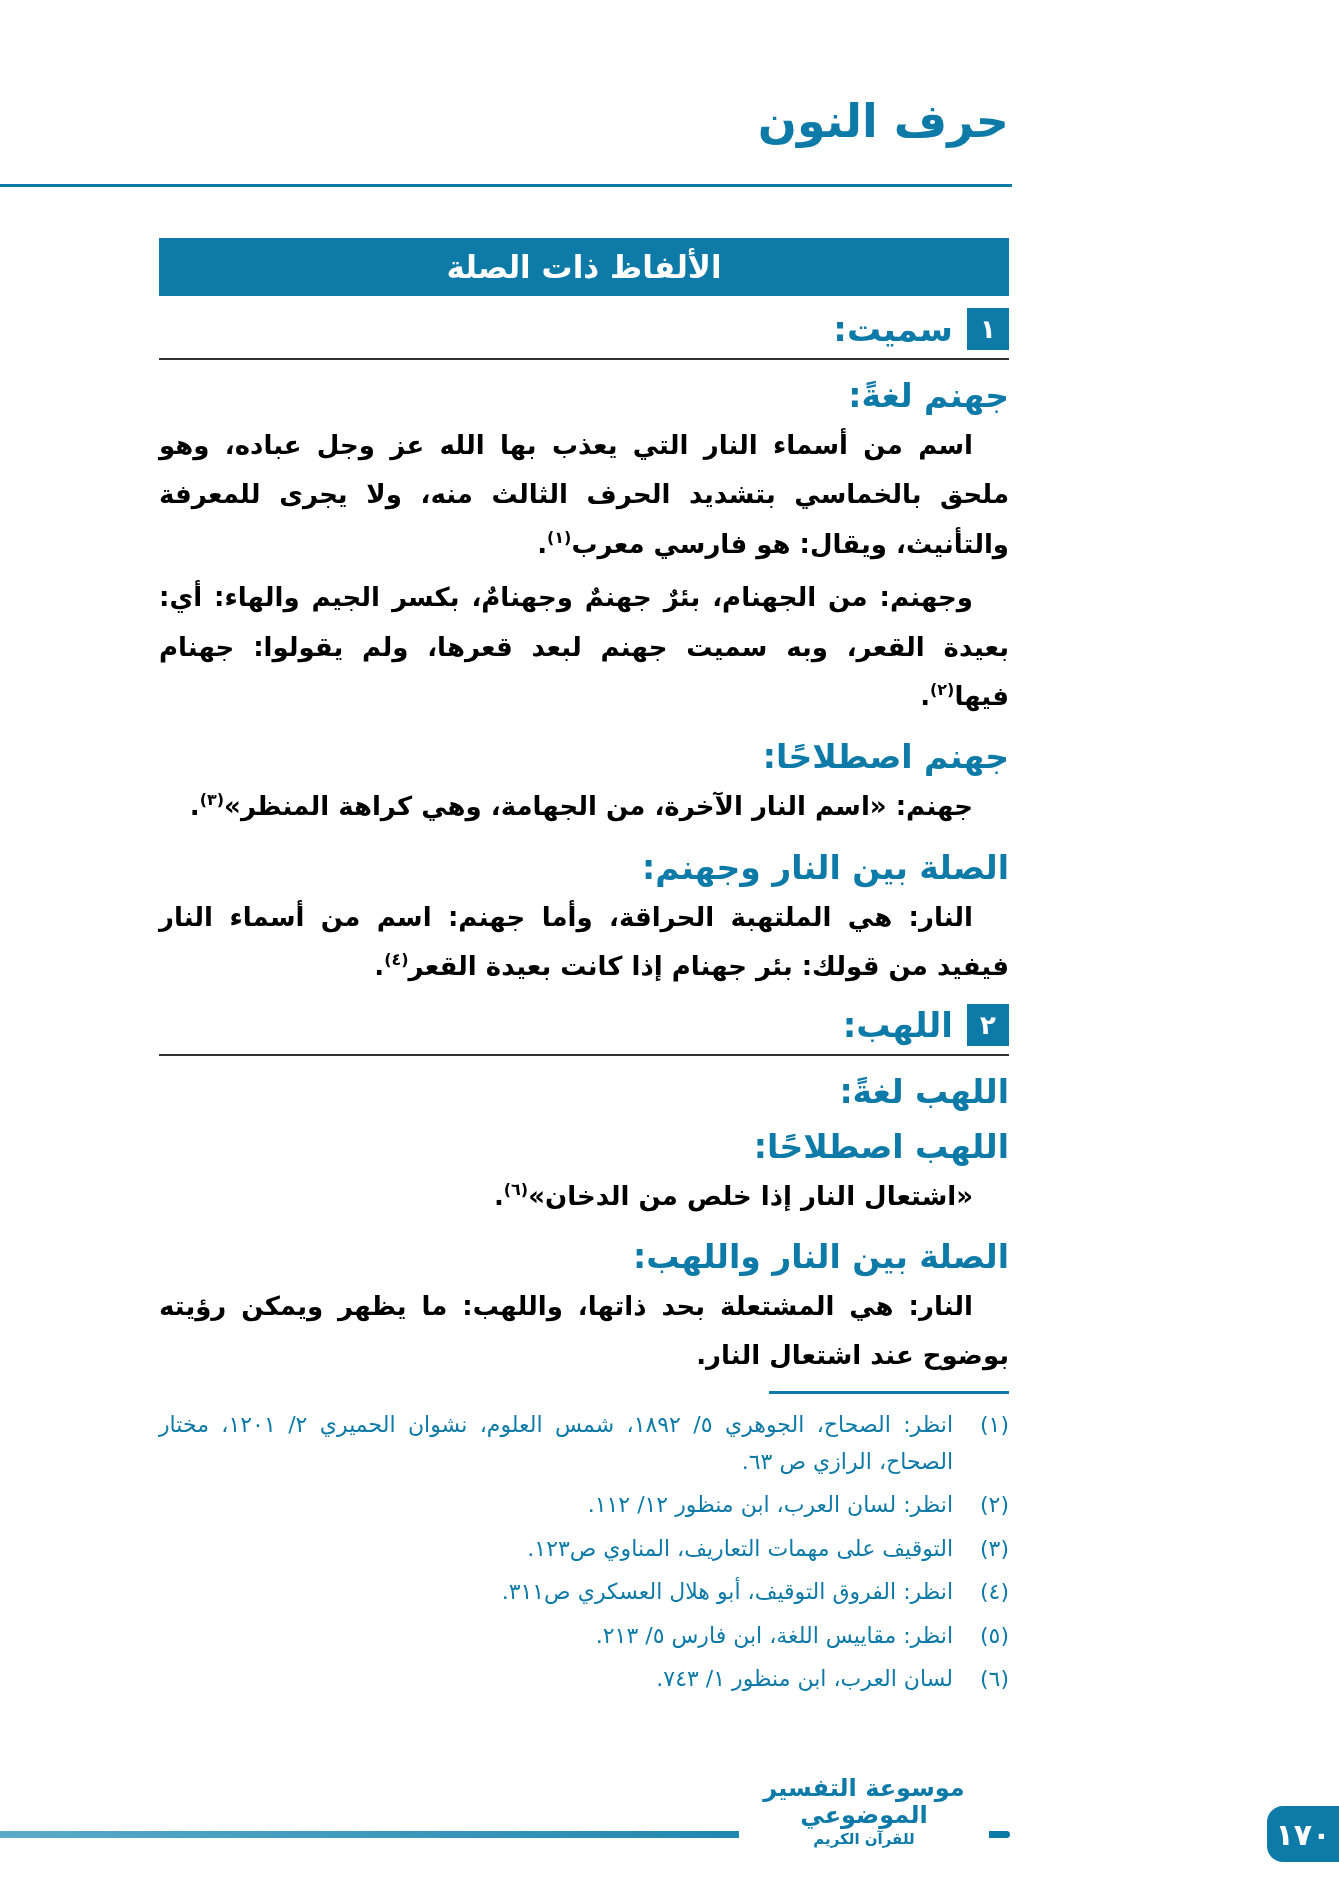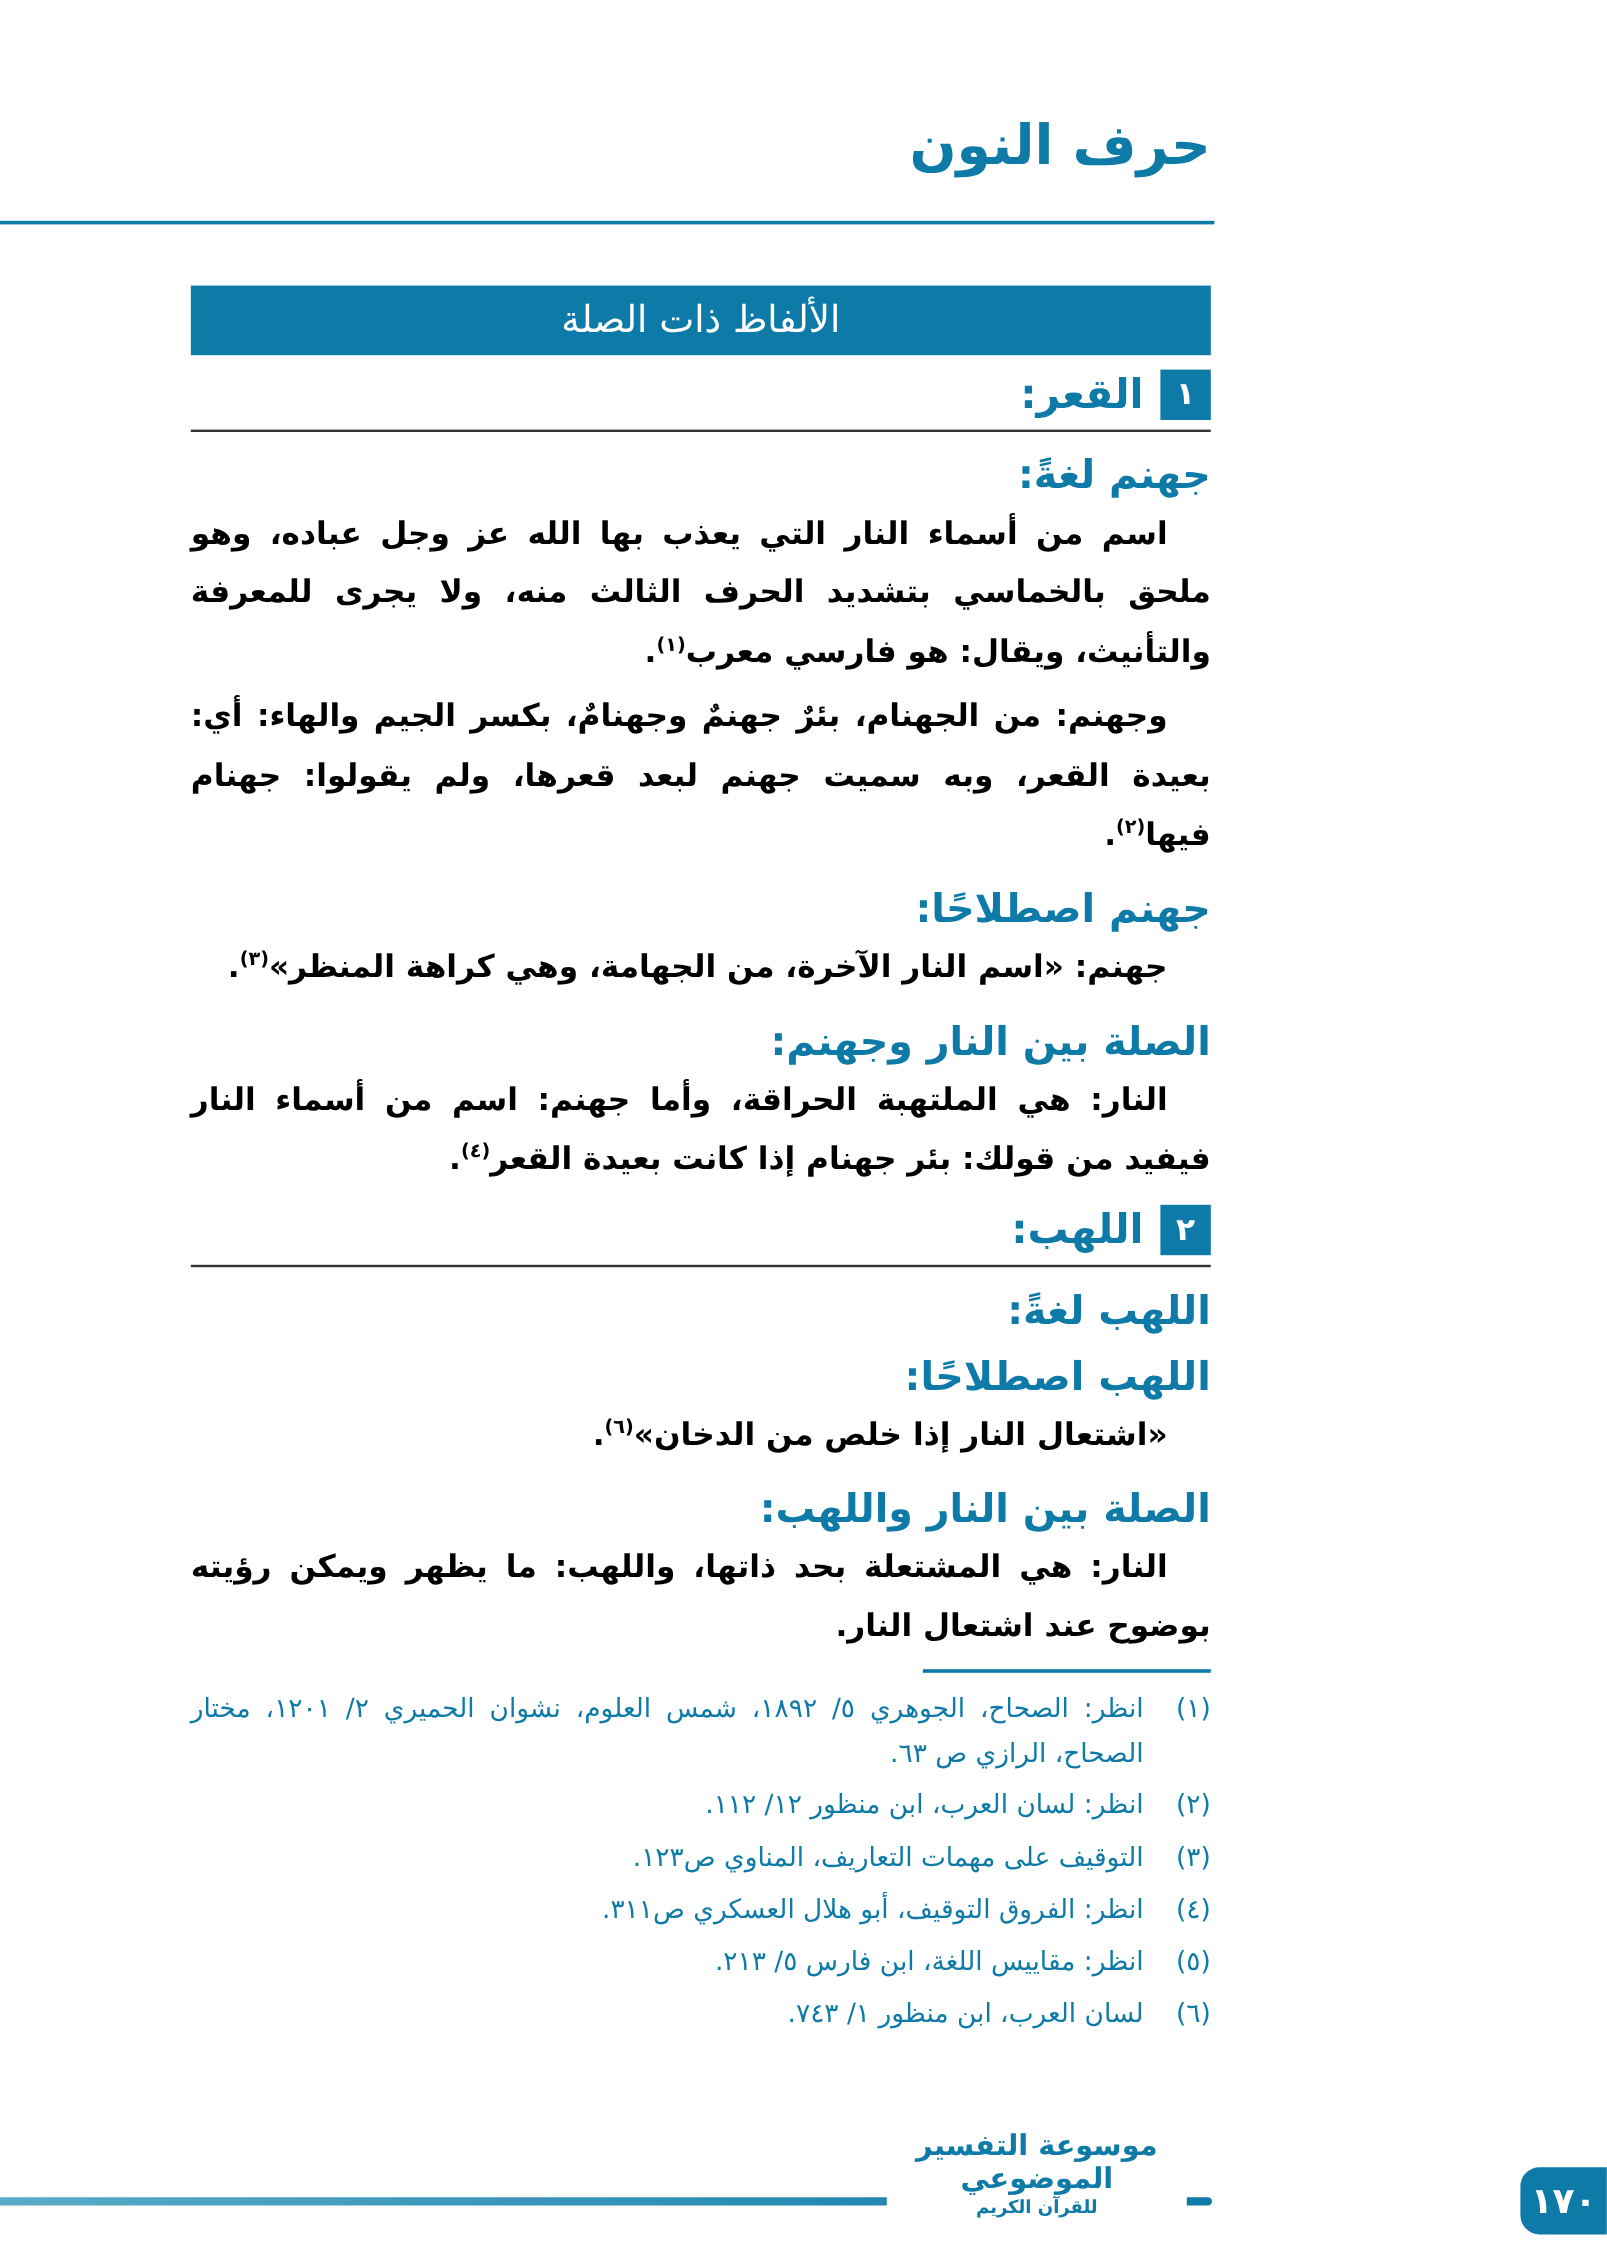--- a/index.html
+++ b/index.html
@@ -24,21 +24,21 @@
     position:absolute; top:184px; left:0; width:1012px; height:3px;
     background:var(--accent,#0e7aa7);
   }
 
   
   .content { position:absolute; top:238px; right:330px; width:850px; }
 
   .banner {
     height:58px; background:var(--banner_bg,#0e7aa7);
     display:flex; align-items:center; justify-content:center;
-    color:#fff; font-size:31px; font-weight:normal;
+    color:#fff; font-size:31px; font-weight:bold;
     margin-bottom:12px;
   }
 
   .section-heading { display:flex; align-items:center; gap:14px; margin-top:12px; }
   .badge {
     flex:0 0 auto; width:42px; height:42px;
     background:var(--accent,#0e7aa7); color:#fff;
     font-size:26px; font-weight:bold;
     display:flex; align-items:center; justify-content:center;
   }
@@ -102,21 +102,21 @@
 
   <main class="content">
 
     <div class="banner">
       <span>الألفاظ ذات الصلة</span>
     </div>
 
     <section>
       <div class="section-heading">
         <div class="badge">١</div>
-        <div class="section-title">القعر:</div>
+        <div class="section-title">سميت:</div>
       </div>
       <div class="section-rule"></div>
 
       <h3 class="subheading">جهنم لغةً:</h3>
       <p class="body-par"><span>اسم من أسماء النار التي يعذب بها الله عز وجل عباده، وهو ملحق بالخماسي بتشديد الحرف الثالث منه، ولا يجرى للمعرفة والتأنيث، ويقال: هو فارسي معرب</span><sup class="fn-ref">(١)</sup><span>.</span></p>
       <p class="body-par"><span>وجهنم: من الجهنام، بئرٌ جهنمٌ وجهنامٌ، بكسر الجيم والهاء: أي: بعيدة القعر، وبه سميت جهنم لبعد قعرها، ولم يقولوا: جهنام فيها</span><sup class="fn-ref">(٢)</sup><span>.</span></p>
 
       <h3 class="subheading">جهنم اصطلاحًا:</h3>
       <p class="body-par"><span>جهنم: «اسم النار الآخرة، من الجهامة، وهي كراهة المنظر»</span><sup class="fn-ref">(٣)</sup><span>.</span></p>
 

